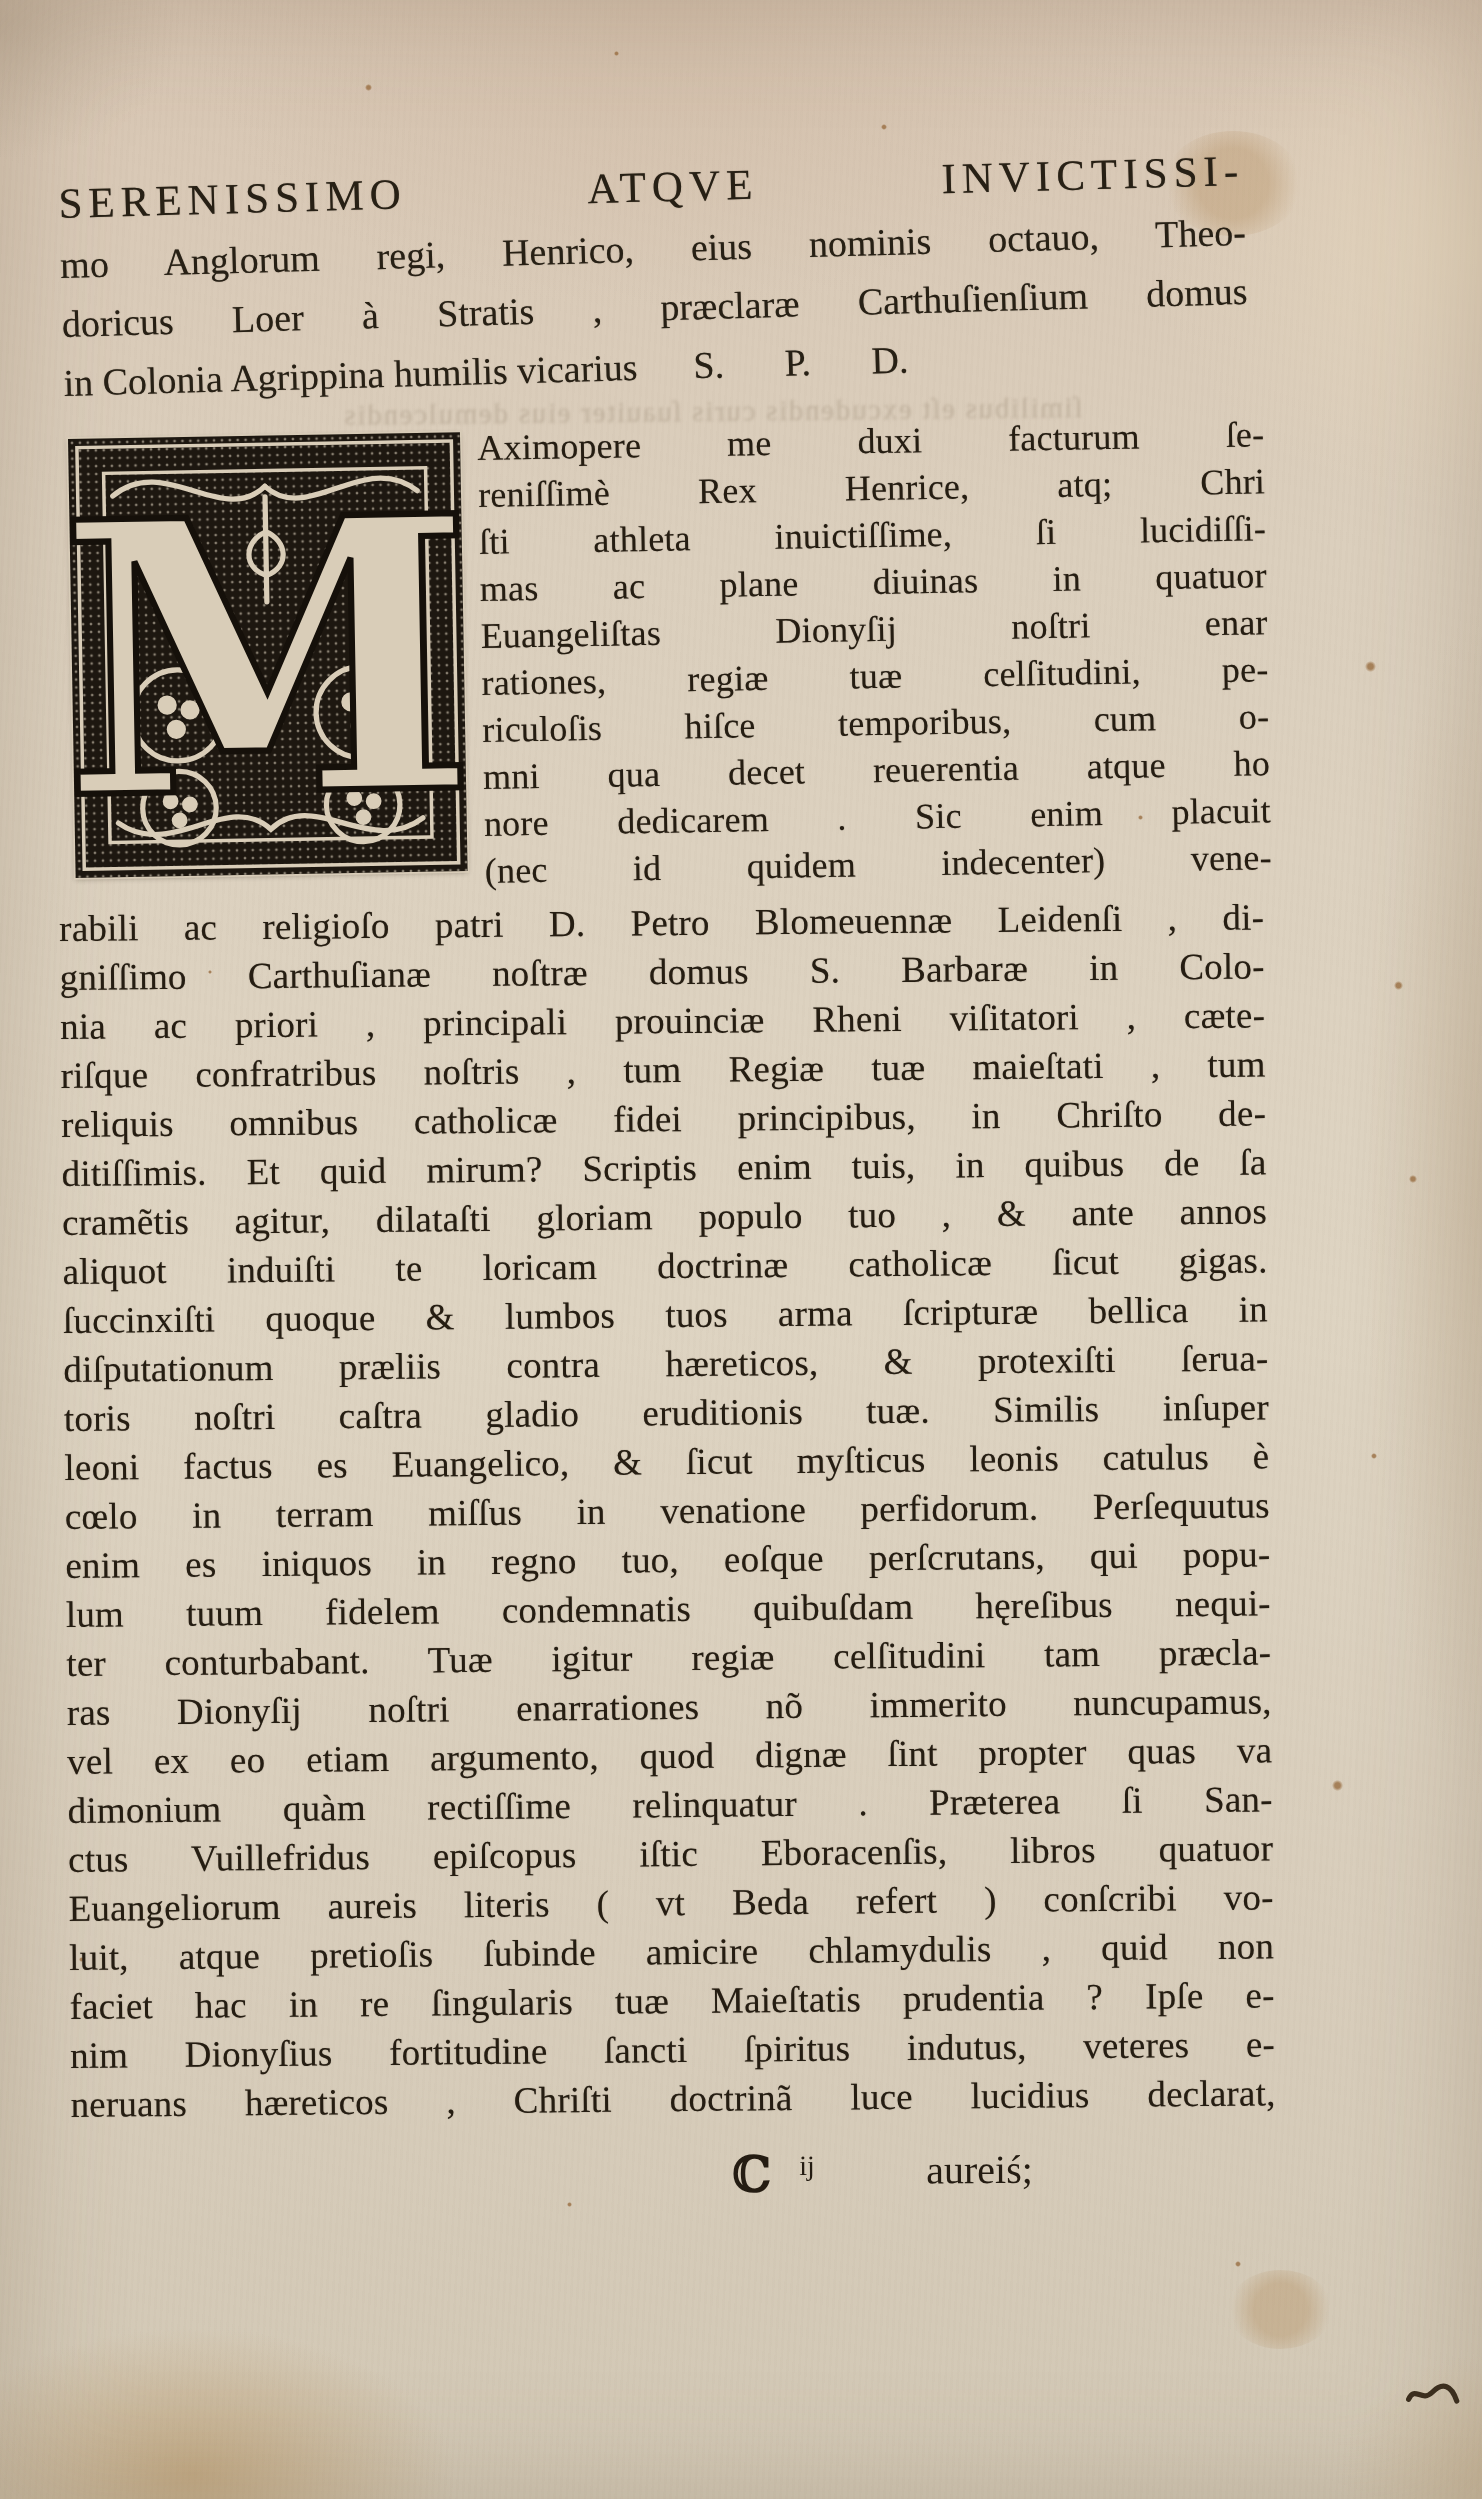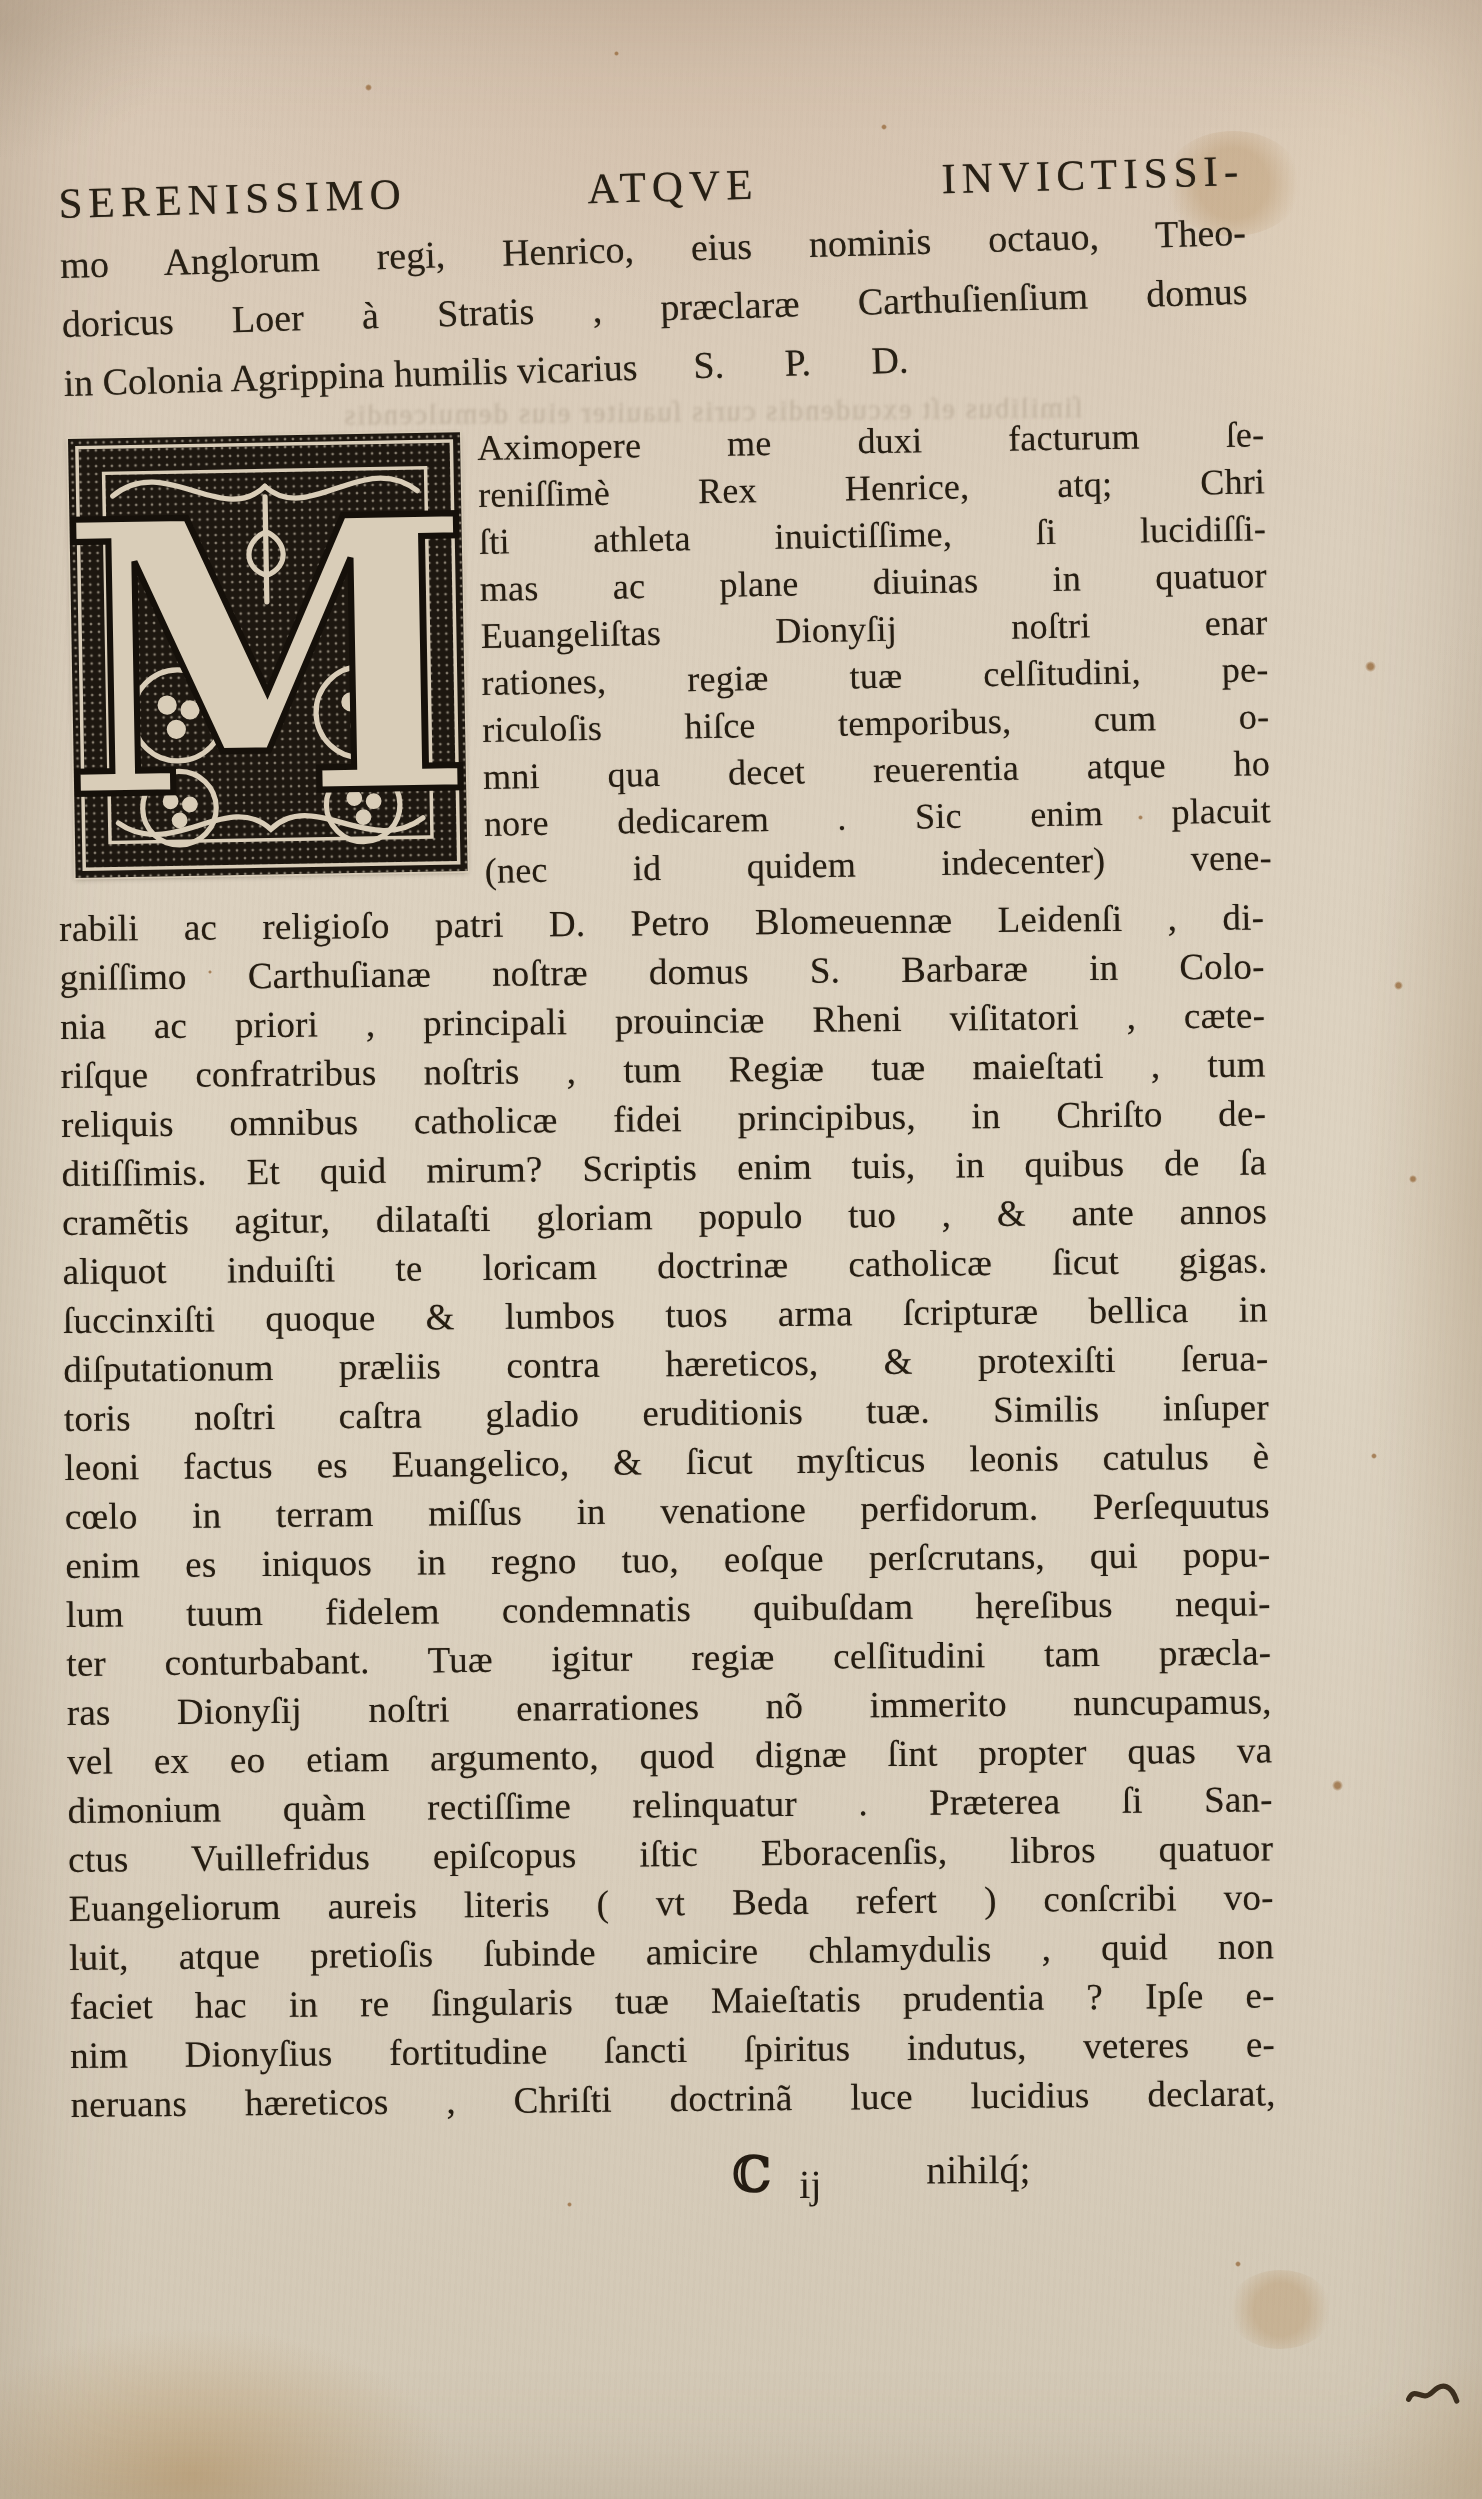--- a/index.html
+++ b/index.html
@@ -68,21 +68,21 @@
   .col-full{left:59px;top:904px;width:1205px;transform:rotate(-.55deg);transform-origin:0 0;}
   .col-full .bl{font-size:37px;line-height:49px;}
   .bl{
     text-align:justify;text-align-last:justify;white-space:normal;
     color:#251d12;text-shadow:0 0 0.9px rgba(40,30,18,.5);
     letter-spacing:0.2px;
   }
   .sigline{left:59px;top:2149px;width:1205px;height:61px;transform:rotate(-.3deg);transform-origin:0 0;}
   .sig-mark{position:absolute;left:673px;top:0;font-family:"DejaVu Serif",serif;
     font-size:49px;font-weight:bold;color:#241c12;}
-  .sig-num{position:absolute;left:740px;top:16px;font-size:40px;color:#241c12;}
+  .sig-num{position:absolute;left:740px;top:5px;font-size:28px;color:#241c12;}
   .catchword{position:absolute;left:867px;top:1.7px;font-size:40px;color:#241c12;}
 </style>
 </head>
 <body>
 
 <div class="paper">
 
   <div class="speck" style="left:365px;top:84px;width:7px;height:7px"></div>
   <div class="speck" style="left:614px;top:51px;width:5.2px;height:5.2px"></div>
   <div class="speck" style="left:881px;top:124px;width:6.1px;height:6.1px"></div>
@@ -179,17 +179,17 @@
     <div class="bl">Euangeliorum aureis literis ( vt Beda refert ) conſcribi vo-</div>
     <div class="bl">luit, atque pretioſis ſubinde amicire chlamydulis , quid non</div>
     <div class="bl">faciet hac in re ſingularis tuæ Maieſtatis prudentia ?  Ipſe e-</div>
     <div class="bl">nim Dionyſius fortitudine ſancti ſpiritus indutus, veteres e-</div>
     <div class="bl">neruans hæreticos , Chriſti doctrinã luce lucidius declarat,</div>
   </div>
 
   <div class="block sigline">
     <span class="sig-mark">ℂ</span>
     <span class="sig-num">ij</span>
-    <span class="catchword">nihilq́;</span>
+    <span class="catchword">aureiś;</span>
   </div>
 
 </div>
 
 
 </body></html>

